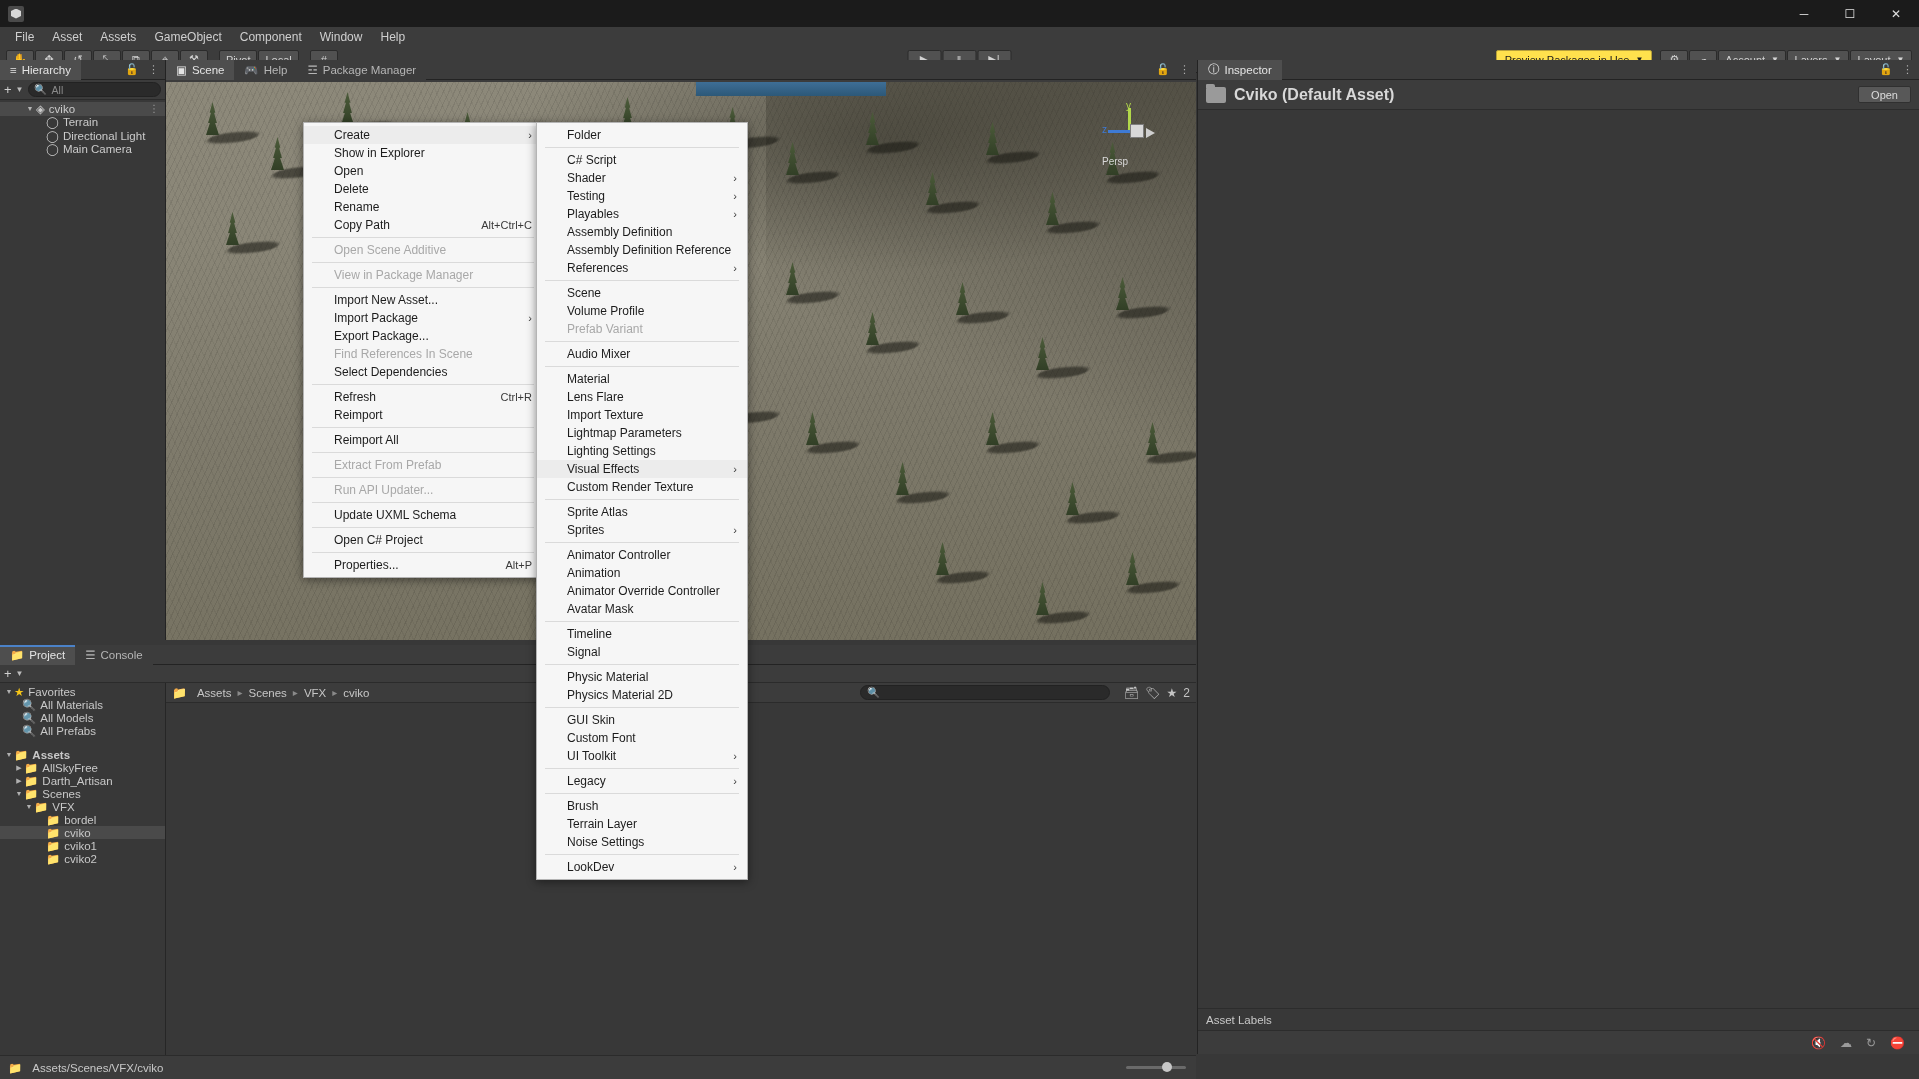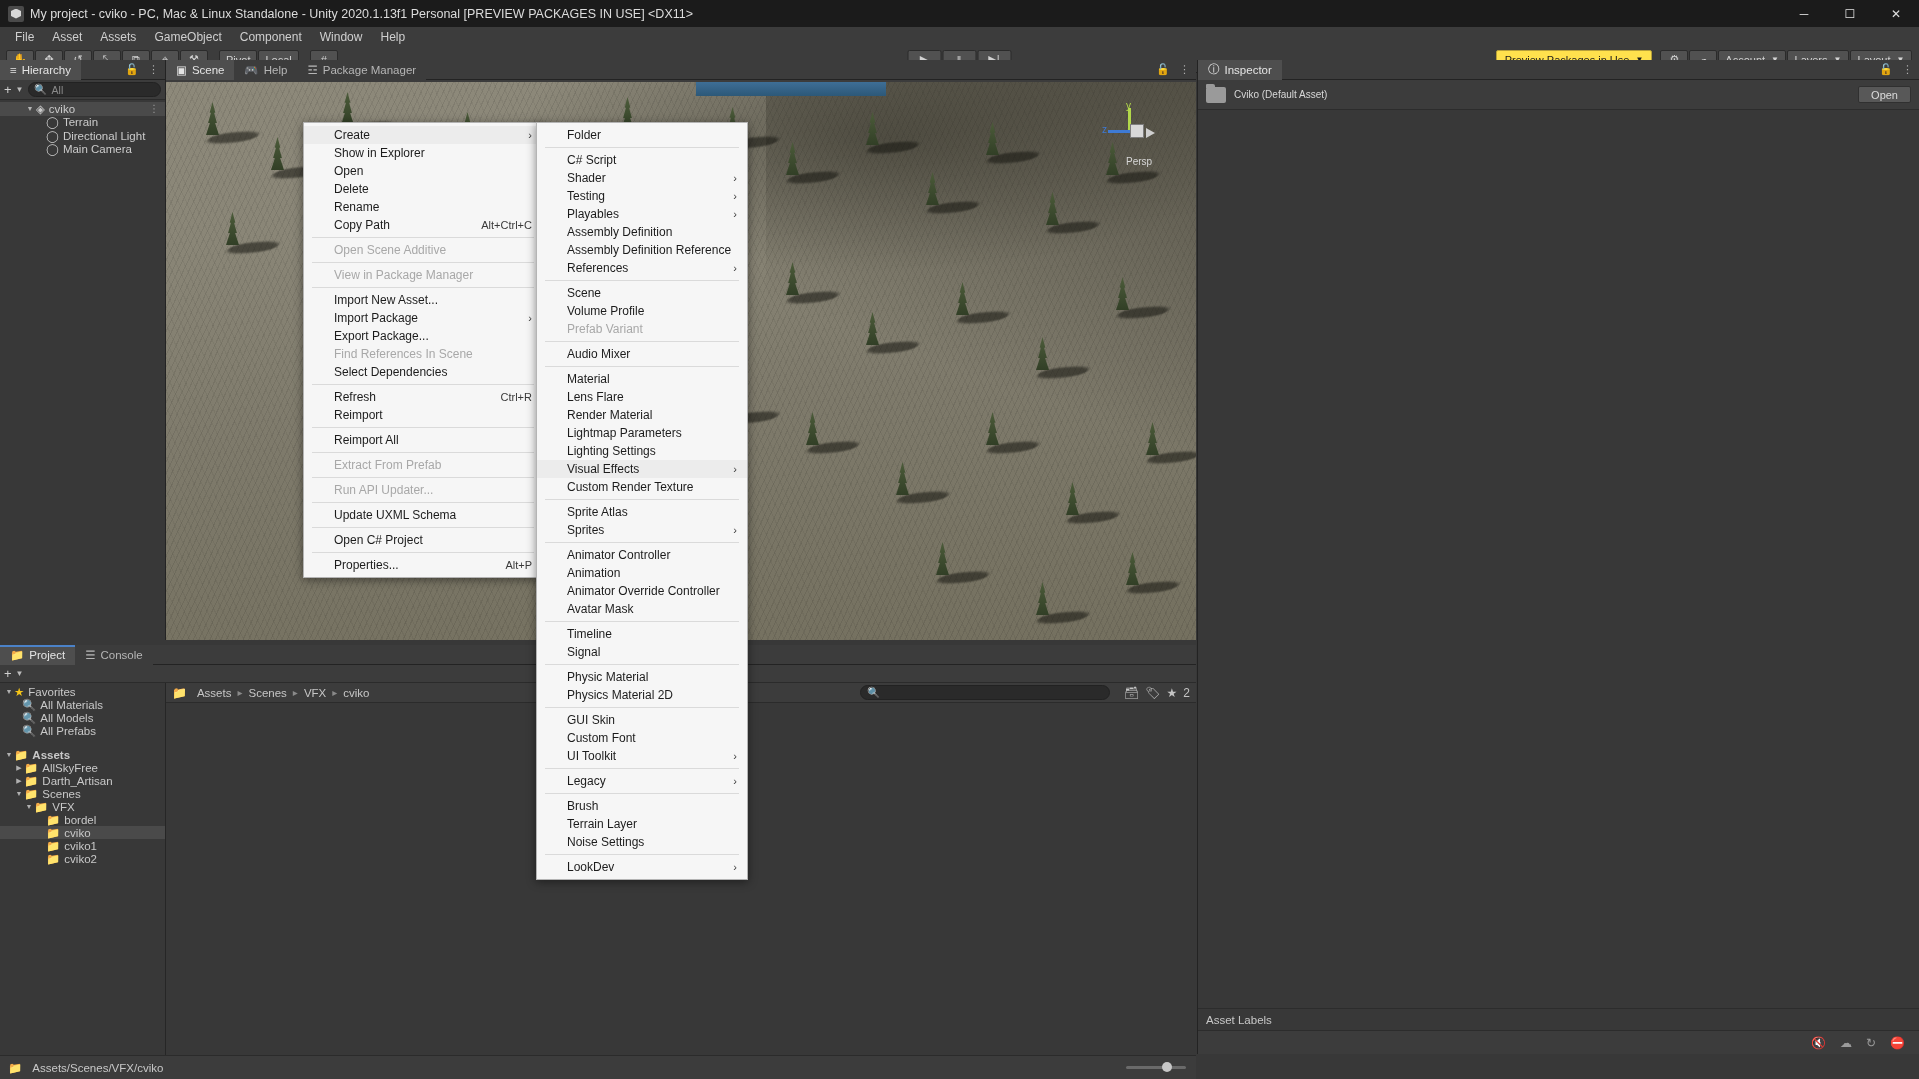--- a/index.html
+++ b/index.html
@@ -141,21 +141,21 @@
   .gizmo-label { position:absolute; font-size:10px; color:#d9d9d9; }
 
   
   #inspector { left:1197px; top:60px; width:722px; height:994px; background:#383838;
                border-left:1px solid #232323; }
   .insp-header { height:30px; display:flex; align-items:center; gap:8px; padding:0 8px;
                  background:#3c3c3c; border-bottom:1px solid #2c2c2c; position:relative; }
   .insp-icon { width:20px; height:16px; background:#9a9a9a; border-radius:2px 2px 2px 2px;
                position:relative; }
   .insp-icon:before{content:"";position:absolute;left:0;top:-3px;width:9px;height:4px;background:#9a9a9a;border-radius:1px 2px 0 0;}
-  .insp-title { font-size:10px; color:#d8d8d8; }
+  .insp-title { font-size:16px; color:#d8d8d8;font-weight:bold; }
   .open-btn { position:absolute; right:8px; height:17px; padding:0 12px; background:#585858;
               border:1px solid #303030; border-radius:2px; color:#dcdcdc; font-size:11px;
               display:flex; align-items:center; }
   .insp-footer { position:absolute; left:0; bottom:24px; width:100%; height:22px;
                  border-top:1px solid #2c2c2c; display:flex; align-items:center; padding:0 8px;
                  font-size:11.5px; color:#c8c8c8; }
   .insp-status { position:absolute; left:0; bottom:0; width:100%; height:24px; background:#3c3c3c;
                  border-top:1px solid #2c2c2c; display:flex; align-items:center;
                  justify-content:flex-end; gap:14px; padding-right:14px; color:#9b9b9b; }
 
@@ -209,21 +209,20 @@
 
   .nosel { user-select:none; }
 </style>
 </head>
 <body>
 
 <div id="app" class="nosel">
 
   <div class="titlebar">
     <div class="unity-logo"></div>
-    <div class="title-text">My project - cviko - PC, Mac &amp; Linux Standalone - Unity 2020.1.13f1 Personal [PREVIEW PACKAGES IN USE] &lt;DX11&gt;</div>
     <div class="win-controls">
       <div class="win-btn">─</div>
       <div class="win-btn">☐</div>
       <div class="win-btn close">✕</div>
     </div>
   </div>
 
   <div class="menubar">
     <div class="mi">File</div>
     <div class="mi">Asset</div>
@@ -517,21 +516,21 @@
           </div>
       </div>
 
       <div class="gizmo">
         <div style="position:absolute; left:26px; top:8px; width:3px; height:22px; background:#b2d84a;"></div>
         <div style="position:absolute; left:6px; top:30px; width:24px; height:3px; background:#3e7ad4;"></div>
         <div style="position:absolute; left:28px; top:24px; width:14px; height:14px; background:#d8d8d8; border:1px solid #7d7d7d;"></div>
         <div style="position:absolute; left:44px; top:28px; width:0;height:0;border-top:5px solid transparent;border-bottom:5px solid transparent;border-left:9px solid #cfcfcf;"></div>
         <div class="gizmo-label" style="left:0px; top:24px; color:#3e7ad4;">z</div>
         <div class="gizmo-label" style="left:24px; top:0px; color:#b2d84a;">y</div>
-        <div class="gizmo-label" style="left:24px; top:56px; color:#d8d8d8;">Persp</div>
+        <div class="gizmo-label" style="left:0; top:56px; color:#d8d8d8;">Persp</div>
       </div>
     </div>
   </div>
 
   <div class="panel" id="inspector">
     <div class="panel-tabrow">
       <div class="ptab active">
         <span>ⓘ</span>
         <span>Inspector</span>
       </div>
@@ -792,21 +791,21 @@
       <span>Audio Mixer</span>
     </div>
     <div class="ctx-sep"></div>
     <div class="ctx-item">
       <span>Material</span>
     </div>
     <div class="ctx-item">
       <span>Lens Flare</span>
     </div>
     <div class="ctx-item">
-      <span>Render Material</span>
+      <span>Import Texture</span>
     </div>
     <div class="ctx-item">
       <span>Lightmap Parameters</span>
     </div>
     <div class="ctx-item">
       <span>Lighting Settings</span>
     </div>
     <div class="ctx-item hl">
       <span>Visual Effects</span>
       <span class="arrow">›</span>

